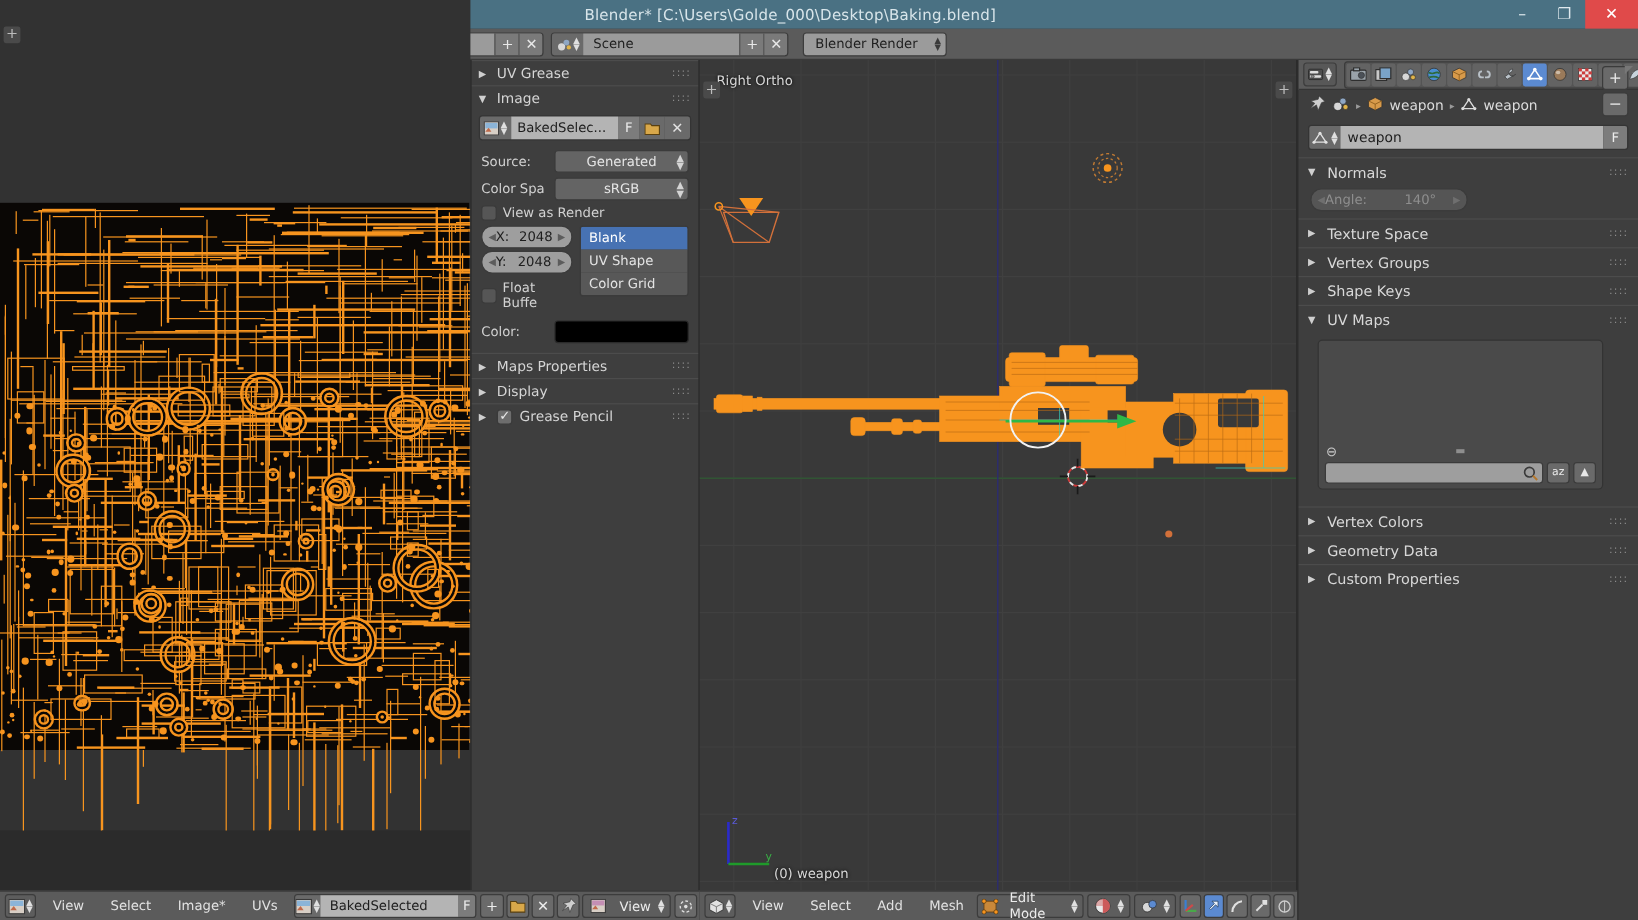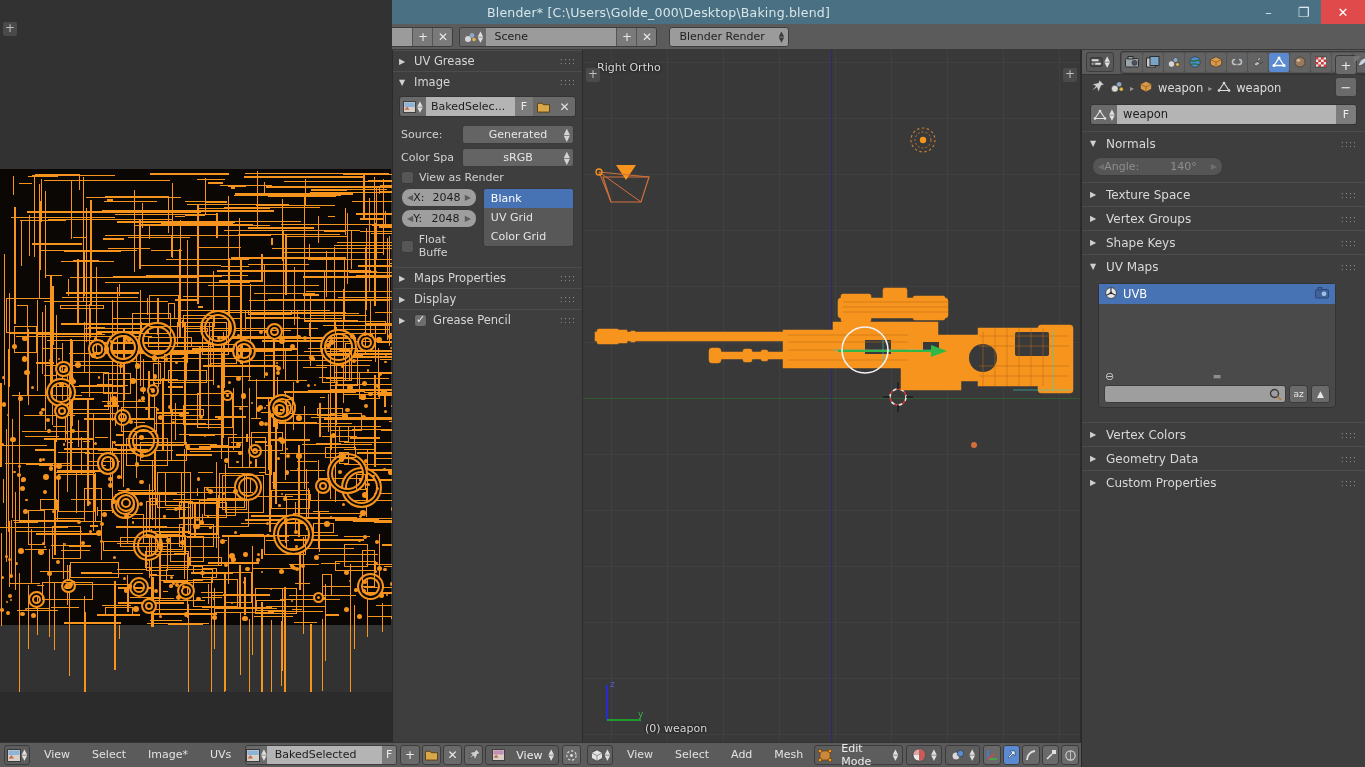--- a/index.html
+++ b/index.html
@@ -1492,25 +1492,29 @@
           <span class="nv" style="flex:1;text-align:center">2048</span>
           <span class="na">▶</span>
         </div>
         <div style="display:flex;align-items:center;gap:5px;margin-top:5px">
           <span class="cbox"></span>
           <span class="plabel">Float Buffe</span>
         </div>
       </div>
       <div class="enumlist">
         <div class="enumitem sel">Blank</div>
-        <div class="enumitem">UV Grid</div>
+        <div class="enumitem">UV Shape</div>
         <div class="enumitem">Color Grid</div>
       </div>
     </div>
 
+    <div class="prow" style="margin-top:4px">
+      <span class="plabel" style="width:56px">Color:</span>
+      <div class="colorfield"></div>
+    </div>
 
     <div class="panel-head" style="margin-top:6px">
       <span class="tri">▶</span>
       <span>Maps Properties</span>
       <span class="grip">::::</span>
     </div>
 
     <div class="panel-head">
       <span class="tri">▶</span>
       <span>Display</span>
@@ -1825,37 +1829,20 @@
     </div>
 
     <div class="rpanel-head">
       <span class="tri">▼</span>
       <span>UV Maps</span>
       <span class="grip">::::</span>
     </div>
 
     <div style="display:flex;align-items:flex-start;padding:0 8px">
       <div class="uvlist">
-        <div class="uvrow sel">
-          <span>
-            <svg width="12" height="12" viewBox="0 0 12 12">
-                <circle cx="6" cy="6" r="5.4" fill="#e8e8e8" stroke="#2a2a2a" stroke-width="0.7"></circle>
-                <path d="M6 0.8 L6 6 L10.6 8.2 M6 6 L1.4 8.2" stroke="#2a2a2a" stroke-width="1.1" fill="none"></path>
-                <circle cx="6" cy="6" r="1.3" fill="#2a2a2a"></circle>
-              </svg>
-          </span>
-          <span>UVB</span>
-          <span style="margin-left:auto">
-            <svg width="14" height="12" viewBox="0 0 14 12">
-                <rect x="0.5" y="2.5" width="13" height="8.5" rx="1" fill="#3f6399" stroke="#2d4a77"></rect>
-                <rect x="3" y="0.5" width="4" height="2.5" fill="#3f6399" stroke="#2d4a77"></rect>
-                <circle cx="9" cy="6.8" r="2.4" fill="#9fc0e8"></circle>
-              </svg>
-          </span>
-        </div>
         <span class="minus-ic">⊖</span>
         <span class="grabber">▬</span>
         <div class="uvfilter">
           <div class="fin">
             <svg width="13" height="13" viewBox="0 0 13 13">
                 <circle cx="5.5" cy="5.5" r="4" fill="none" stroke="#3a3a3a" stroke-width="1.4"></circle>
                 <line x1="8.5" y1="8.5" x2="12" y2="12" stroke="#b5772a" stroke-width="1.6"></line>
               </svg>
           </div>
           <div class="fbtn">az</div>

